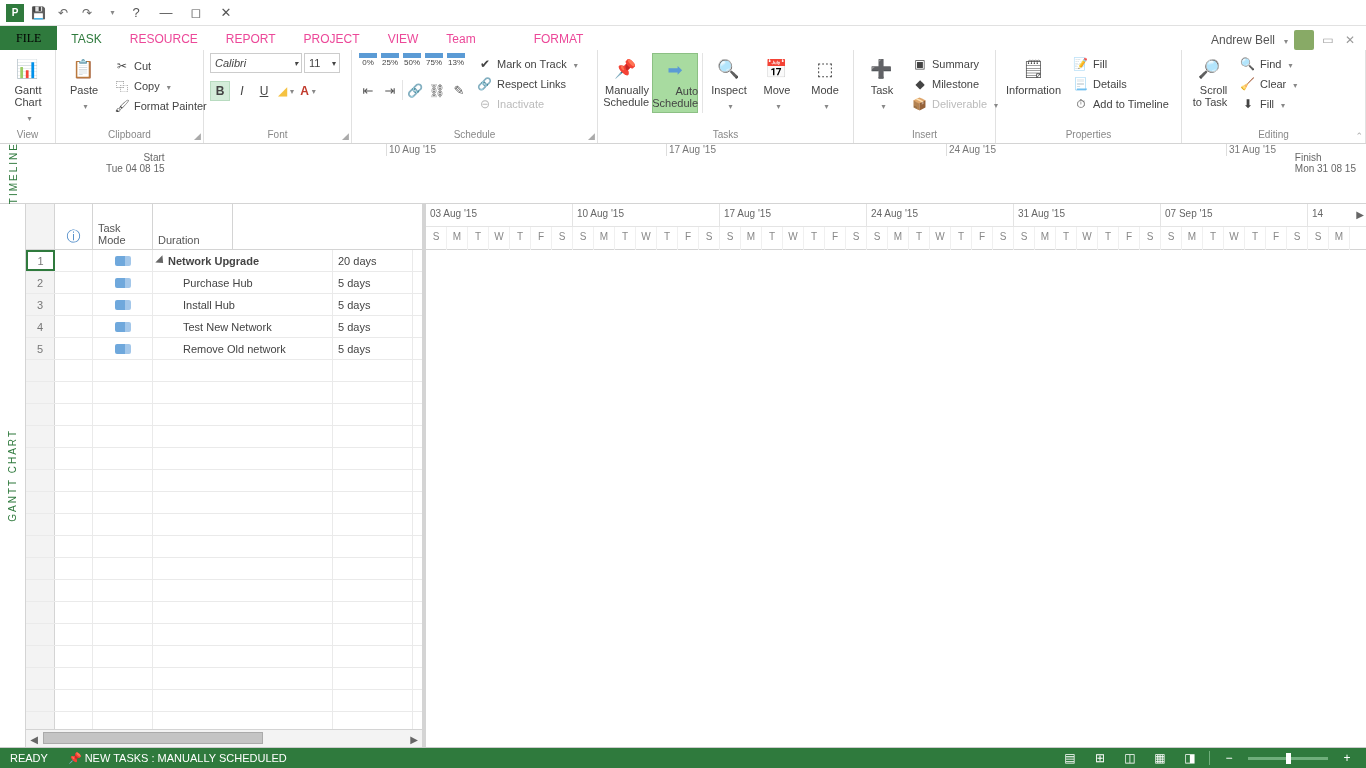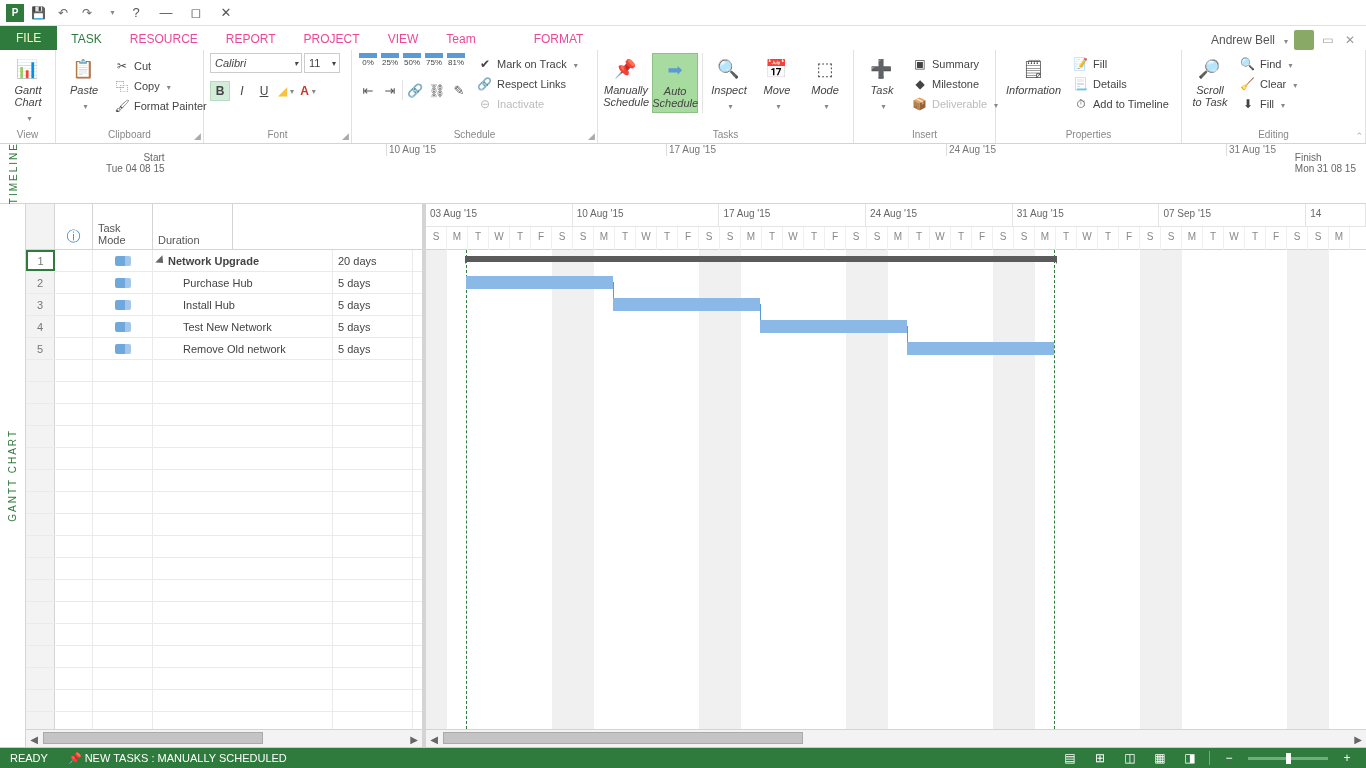--- a/index.html
+++ b/index.html
@@ -10,36 +10,36 @@
 .titlebar .qat { display: flex; align-items: center; gap: 6px; padding: 0 6px; }
 .titlebar .qat .app-icon { width: 18px; height: 18px; background: #2f7a3d; color: #fff; font-weight: bold; font-size: 10px; display: flex; align-items: center; justify-content: center; }
 .titlebar .qat-btn { width: 18px; height: 18px; display: flex; align-items: center; justify-content: center; font-size: 12px; color: #666; cursor: pointer; }
 .titlebar .title-center { flex: 1; text-align: left; padding-left: 70px; color: #777; font-size: 12px; position: relative; }
 .titlebar .contextual { background: #e8d5f3; color: #7a4f9a; padding: 2px 24px; font-size: 11px; position: absolute; left: 50%; transform: translateX(-50%); top: -2px; }
 .titlebar .win-controls { display: flex; gap: 10px; padding-right: 8px; }
 .titlebar .win-btn { width: 20px; height: 20px; display: flex; align-items: center; justify-content: center; color: #555; cursor: pointer; font-size: 13px; }
 
 
 .ribbon-tabs { height: 24px; background: #fff; display: flex; align-items: flex-end; position: relative; }
-.file-tab { background: #2f7a3d; color: #fef9c3; padding: 4px 16px; font-size: 12px; height: 24px; display: flex; align-items: center; cursor: pointer; }
+.file-tab { background: #2f7a3d; color: #000000; padding: 4px 16px; font-size: 12px; height: 24px; display: flex; align-items: center; cursor: pointer; font-family: Liberation Serif, serif; }
 .tab { padding: 4px 14px; font-size: 12px; color: #ec4899; cursor: pointer; height: 24px; display: flex; align-items: center; border-top: 2px solid transparent; }
 .tab.active { color: #2f7a3d; border-bottom: 1px solid #fff; position: relative; z-index: 2; }
 .tab.context { margin-left: 30px; }
 .ribbon-tabs .right-area { margin-left: auto; display: flex; align-items: center; gap: 6px; padding-right: 8px; font-size: 12px; color: #555; }
 .avatar { width: 20px; height: 20px; background: #8a6; border-radius: 2px; }
 .login-cross { width:16px; height:16px; display:flex; align-items:center; justify-content:center; color:#999;}
 
 
 .ribbon { height: 94px; background: #fff; border-bottom: 1px solid #d4d4d4; display: flex; }
 .group { border-right: 1px solid #e1e1e1; padding: 3px 6px 0; display: flex; flex-direction: column; }
 .group-title { font-size: 10px; color: #888; text-align: center; margin-top: auto; padding: 2px 0 3px; }
 .group-body { flex: 1; display: flex; align-items: flex-start; gap: 4px; }
 .big-btn { display: flex; flex-direction: column; align-items: center; justify-content: flex-start; padding: 3px 4px; cursor: pointer; min-width: 44px; gap: 2px; }
 .big-btn .ico { width: 26px; height: 26px; display: flex; align-items: center; justify-content: center; font-size: 18px; }
-.big-btn .lbl { font-size: 11px; color: #444; text-align: center; line-height: 12px; font-style: italic; }
+.big-btn .lbl { font-size: 11px; color: #444; text-align: right; line-height: 12px; }
 .big-btn.highlight { background: #a8dba0; border: 1px solid #8cc084; }
 .stack { display: flex; flex-direction: column; gap: 2px; }
 .small-btn { display: flex; align-items: center; gap: 4px; padding: 1px 4px; cursor: pointer; font-size: 11px; color: #444; white-space: nowrap; }
 .small-btn .s-ico { width: 16px; height: 16px; display: flex; align-items: center; justify-content: center; font-size: 12px; }
 .small-btn.disabled { color: #bbb; }
 .font-row { display: flex; gap: 2px; margin-bottom: 4px; }
 .font-sel { border: 1px solid #ccc; height: 20px; font-size: 11px; padding: 0 18px 0 4px; background: #fff; position: relative; display:flex; align-items:center;}
 .font-sel.name { width: 92px; font-style: italic;}
 .font-sel.size { width: 36px; }
 .btn-row { display: flex; gap: 2px; }
@@ -84,21 +84,21 @@
 .c-dur { width: 80px; }
 .c-name.summary { font-weight: bold; }
 .c-name.sub { padding-left: 30px; }
 .collapse-tri { display:inline-block; width:0;height:0; border-top:5px solid transparent; border-bottom:5px solid transparent; border-left:6px solid #666; transform:rotate(45deg); margin-right:4px;}
 .mode-ico { width:16px;height:10px; background:linear-gradient(to right,#6fa8dc 60%,#a3c7ea 60%); border-radius:2px;}
 .hscroll { height: 18px; background: #f3f3f3; border-top:1px solid #d4d4d4; position:relative;}
 .hscroll .thumb{ position:absolute; top:2px; height:12px; background:#c4c4c4; border:1px solid #aaa;}
 .hs-arrow { position:absolute; top:0; width:16px; height:18px; display:flex;align-items:center;justify-content:center;font-size:10px;color:#666;cursor:pointer;}
 
 
-.gantt-area { flex: 1; display: flex; flex-direction: column; overflow:hidden;}
+.gantt-area { flex: 1; display: flex; flex-direction: row; overflow:hidden;}
 .gantt-header { height: 46px; border-bottom: 1px solid #d4d4d4; position: relative; background: #fff; }
 .gh-top { height: 23px; display: flex; border-bottom: 1px solid #e4e4e4; }
 .gh-cell-top { font-size: 10px; color: #666; border-right: 1px solid #e4e4e4; padding: 4px 0 0 4px; }
 .gh-bot { height: 23px; display: flex; }
 .gh-cell-bot { width: 21px; font-size: 10px; color: #888; text-align: center; border-right: 1px solid #f0f0f0; padding-top:4px;}
 .gantt-body { flex: 1; position: relative; background: #fff; }
 .weekend { position: absolute; top:0; bottom:0; background: #f0f0f0; width:21px;}
 .today-line { position:absolute; top:0; bottom:0; border-left:1px dashed #2f7a3d; }
 .gbar { position: absolute; height: 13px; background: #8ab9e8; }
 .gbar.summary { background:none; border-top:6px solid #5b5b5b; height:10px;}
@@ -241,21 +241,21 @@
           <div class="sched-ico">
               <div class="bar"></div>
               <span>50%</span>
             </div>
           <div class="sched-ico">
               <div class="bar"></div>
               <span>75%</span>
             </div>
           <div class="sched-ico">
               <div class="bar"></div>
-              <span>81%</span>
+              <span>13%</span>
             </div>
         </div>
         <div class="sched-row2">
           <div class="sched-btn">⇤</div>
           <div class="sched-btn">⇥</div>
           <div style="width:1px;background:#e4e4e4;height:20px"></div>
           <div class="sched-btn">🔗</div>
           <div class="sched-btn">⛓</div>
           <div class="sched-btn">✎</div>
         </div>

